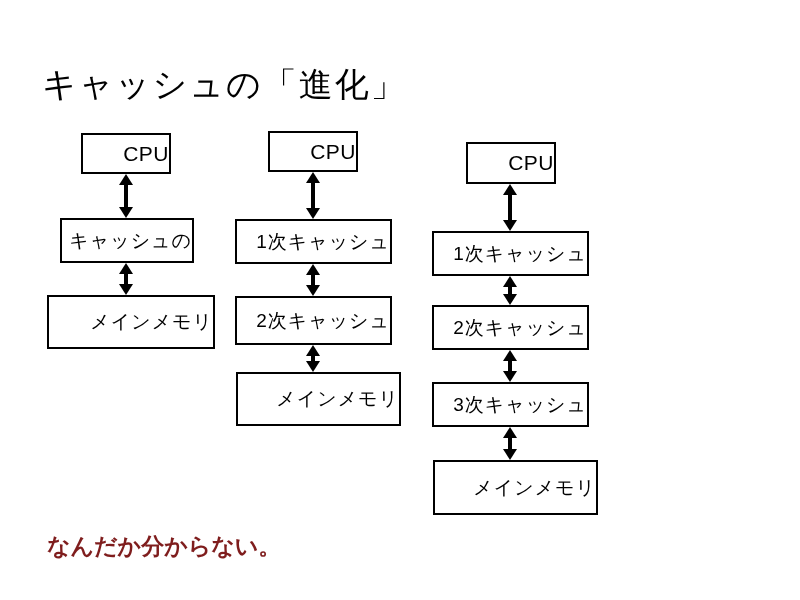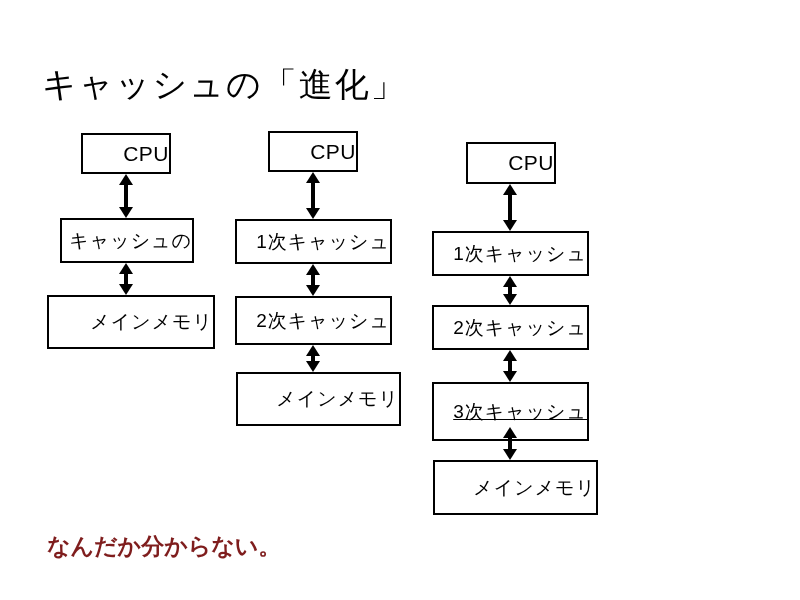--- a/index.html
+++ b/index.html
@@ -159,21 +159,21 @@
       <div>
         <div class="box latin" style="left: 466px; top: 142px; width: 90px; height: 42px;">
           <span class="label">CPU</span>
         </div>
         <div class="box jp" style="left: 432px; top: 231px; width: 157px; height: 45px;">
           <span class="label">1次キャッシュ</span>
         </div>
         <div class="box jp" style="left: 432px; top: 305px; width: 157px; height: 45px;">
           <span class="label">2次キャッシュ</span>
         </div>
-        <div class="box jp" style="left: 432px; top: 382px; width: 157px; height: 59px; text-decoration: underline;">
+        <div class="box jp" style="left: 432px; top: 382px; width: 157px; height: 45px;">
           <span class="label">3次キャッシュ</span>
         </div>
         <div class="box jp" style="left: 433px; top: 460px; width: 165px; height: 55px;">
           <span class="label">メインメモリ</span>
         </div>
         <div class="arrow" style="left: 503px; top: 184px; height: 47px;">
           <div class="shaft"></div>
           <div class="head up"></div>
           <div class="head down"></div>
         </div>

